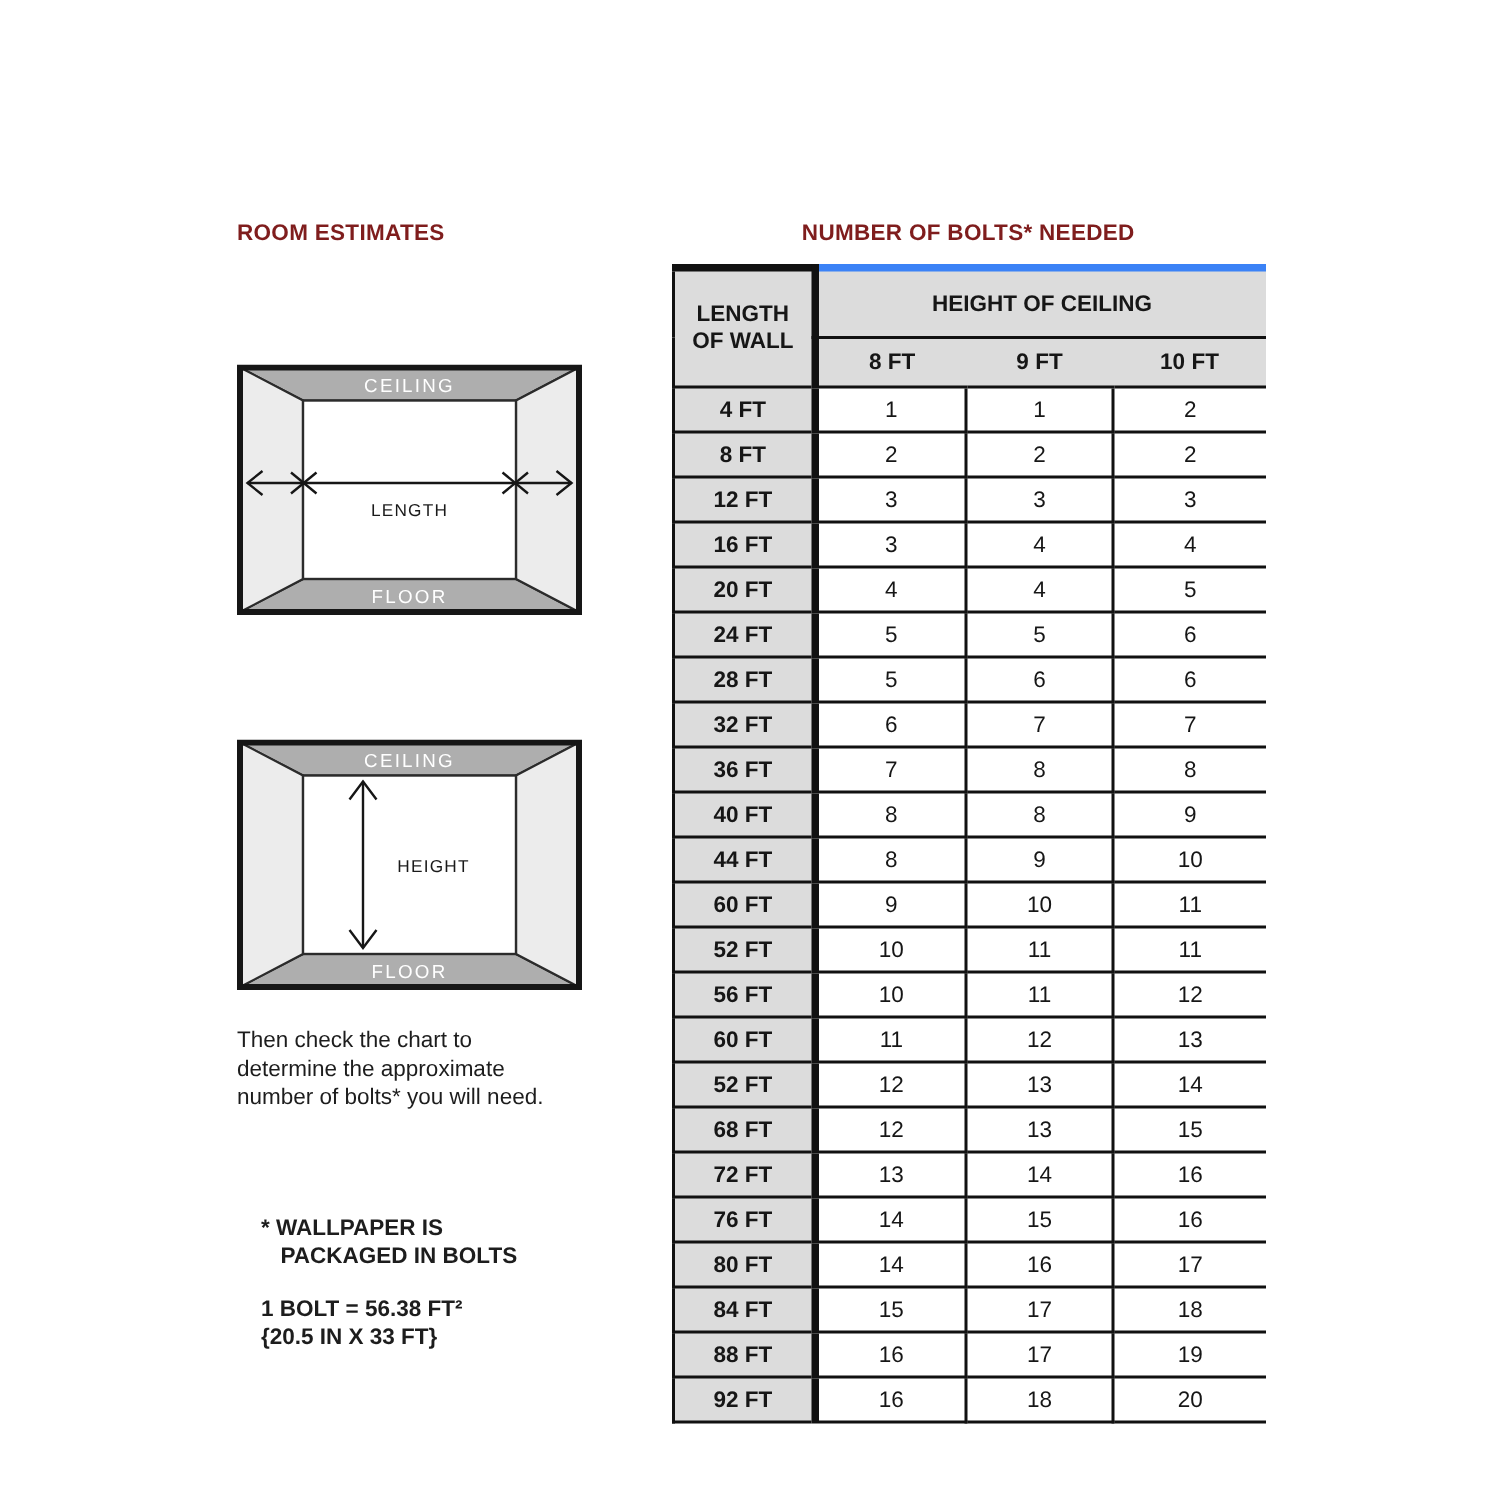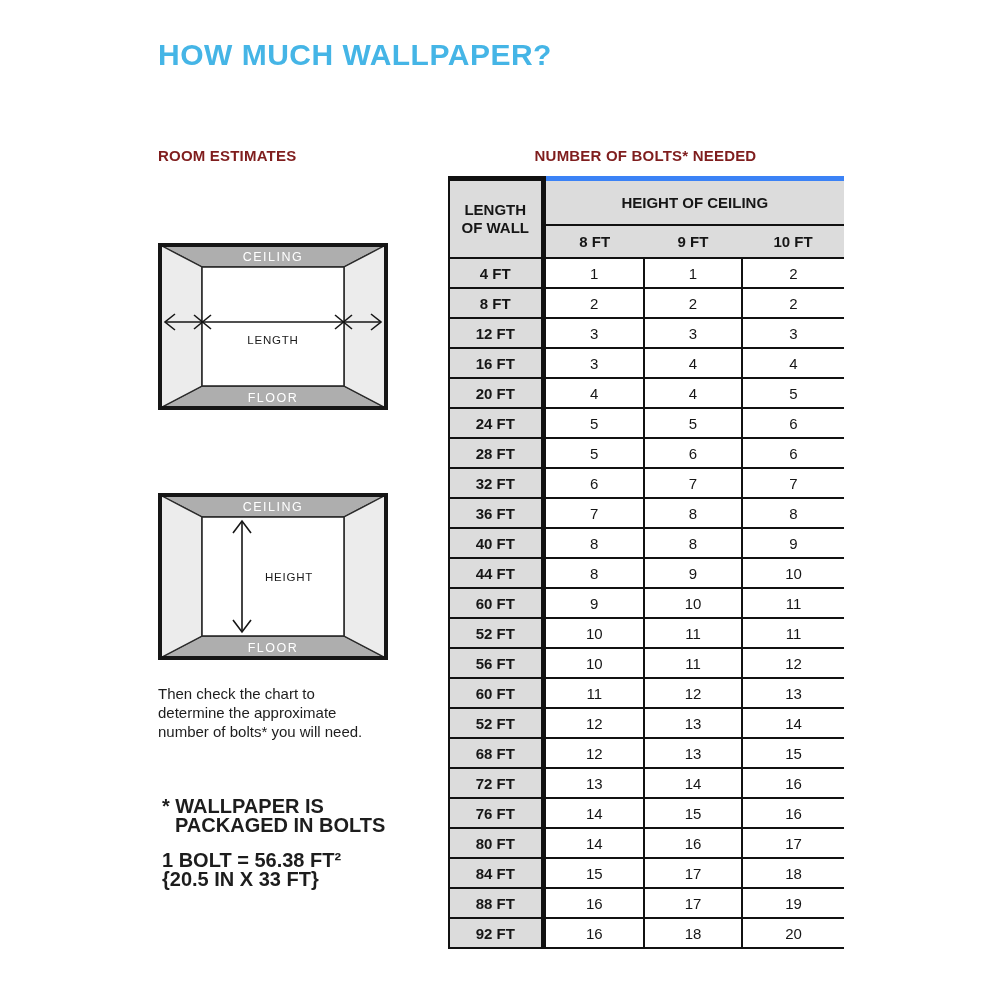--- a/index.html
+++ b/index.html
@@ -17,21 +17,21 @@
   .room-head{left:158px;top:147px;}
   .bolts-head{left:448px;top:147px;width:395px;text-align:center;}
   .step{
     position:absolute;left:158px;width:260px;margin:0;
     font-size:15px;line-height:19px;color:#1d1d1d;white-space:pre-line;
   }
   .step1{top:183px;}
   .step2{top:434px;}
   .step3{top:684px;}
   .foot{
-    position:absolute;left:158px;margin:4px;font-size:20px;line-height:19px;font-weight:bold;
+    position:absolute;left:158px;margin:16px;font-size:15px;line-height:19px;font-weight:bold;
     color:#1d1d1d;white-space:pre-line;
   }
   .foot1{top:793px;padding-left:13px;text-indent:-13px;}
   .foot2{top:847px;}
   .diagram{position:absolute;left:158px;}
   .diagram1{top:243px;}
   .diagram2{top:493px;}
 
   
   .bolts-table{
@@ -62,21 +62,20 @@
   
   .diagram text{font-family:"Liberation Sans",sans-serif;}
   .band-label{fill:#ffffff;font-size:12.5px;letter-spacing:1.5px;}
   .dim-label{fill:#1a1a1a;font-size:11.5px;letter-spacing:0.8px;}
 </style>
 </head>
 <body>
 
 <div class="page">
 
-  <h1 class="title">HOW MUCH WALLPAPER?</h1>
 
   <h2 class="section-head room-head">ROOM ESTIMATES</h2>
 
 
   <svg class="diagram diagram1" width="230" height="167" viewBox="0 0 230 167">
     <polygon points="2,2 228,2 186,24 44,24" fill="#aeaeae" stroke="#2b2b2b" stroke-width="1.4"></polygon>
     <polygon points="2,165 228,165 186,143 44,143" fill="#aeaeae" stroke="#2b2b2b" stroke-width="1.4"></polygon>
     <polygon points="2,2 44,24 44,143 2,165" fill="#ececec" stroke="#2b2b2b" stroke-width="1.4"></polygon>
     <polygon points="228,2 186,24 186,143 228,165" fill="#ececec" stroke="#2b2b2b" stroke-width="1.4"></polygon>
     <rect x="44" y="24" width="142" height="119" fill="#ffffff" stroke="#2b2b2b" stroke-width="1.6"></rect>

